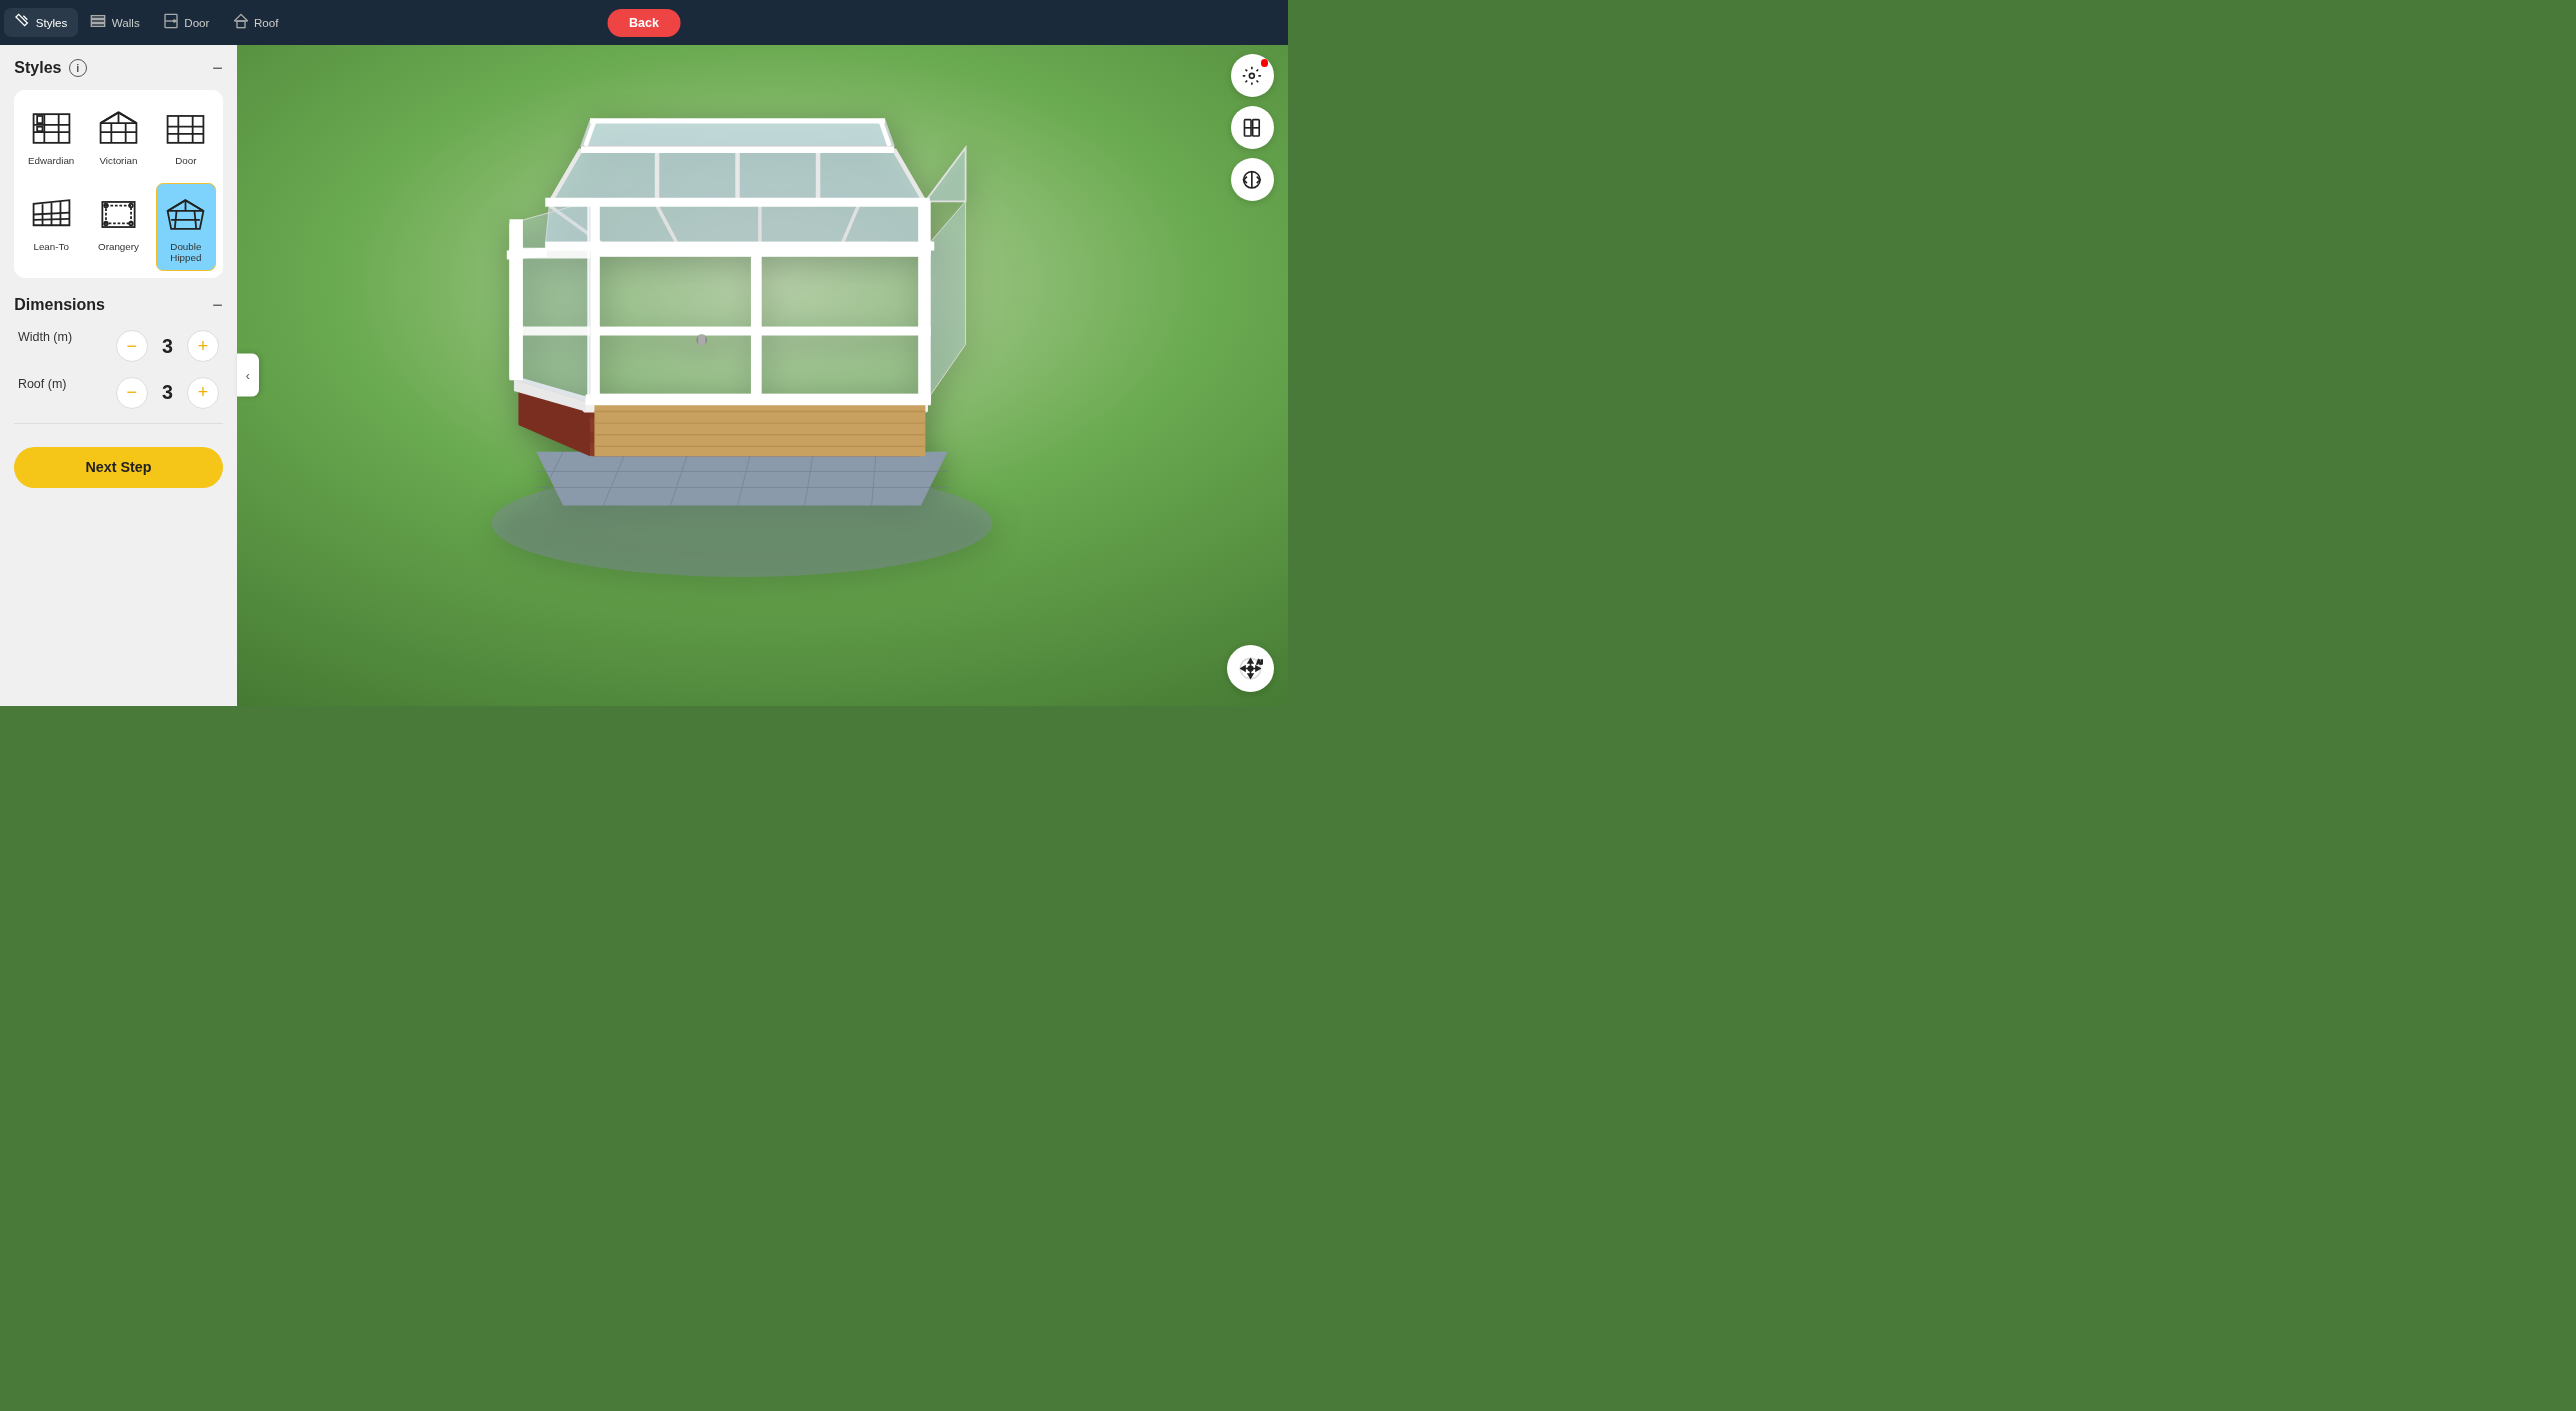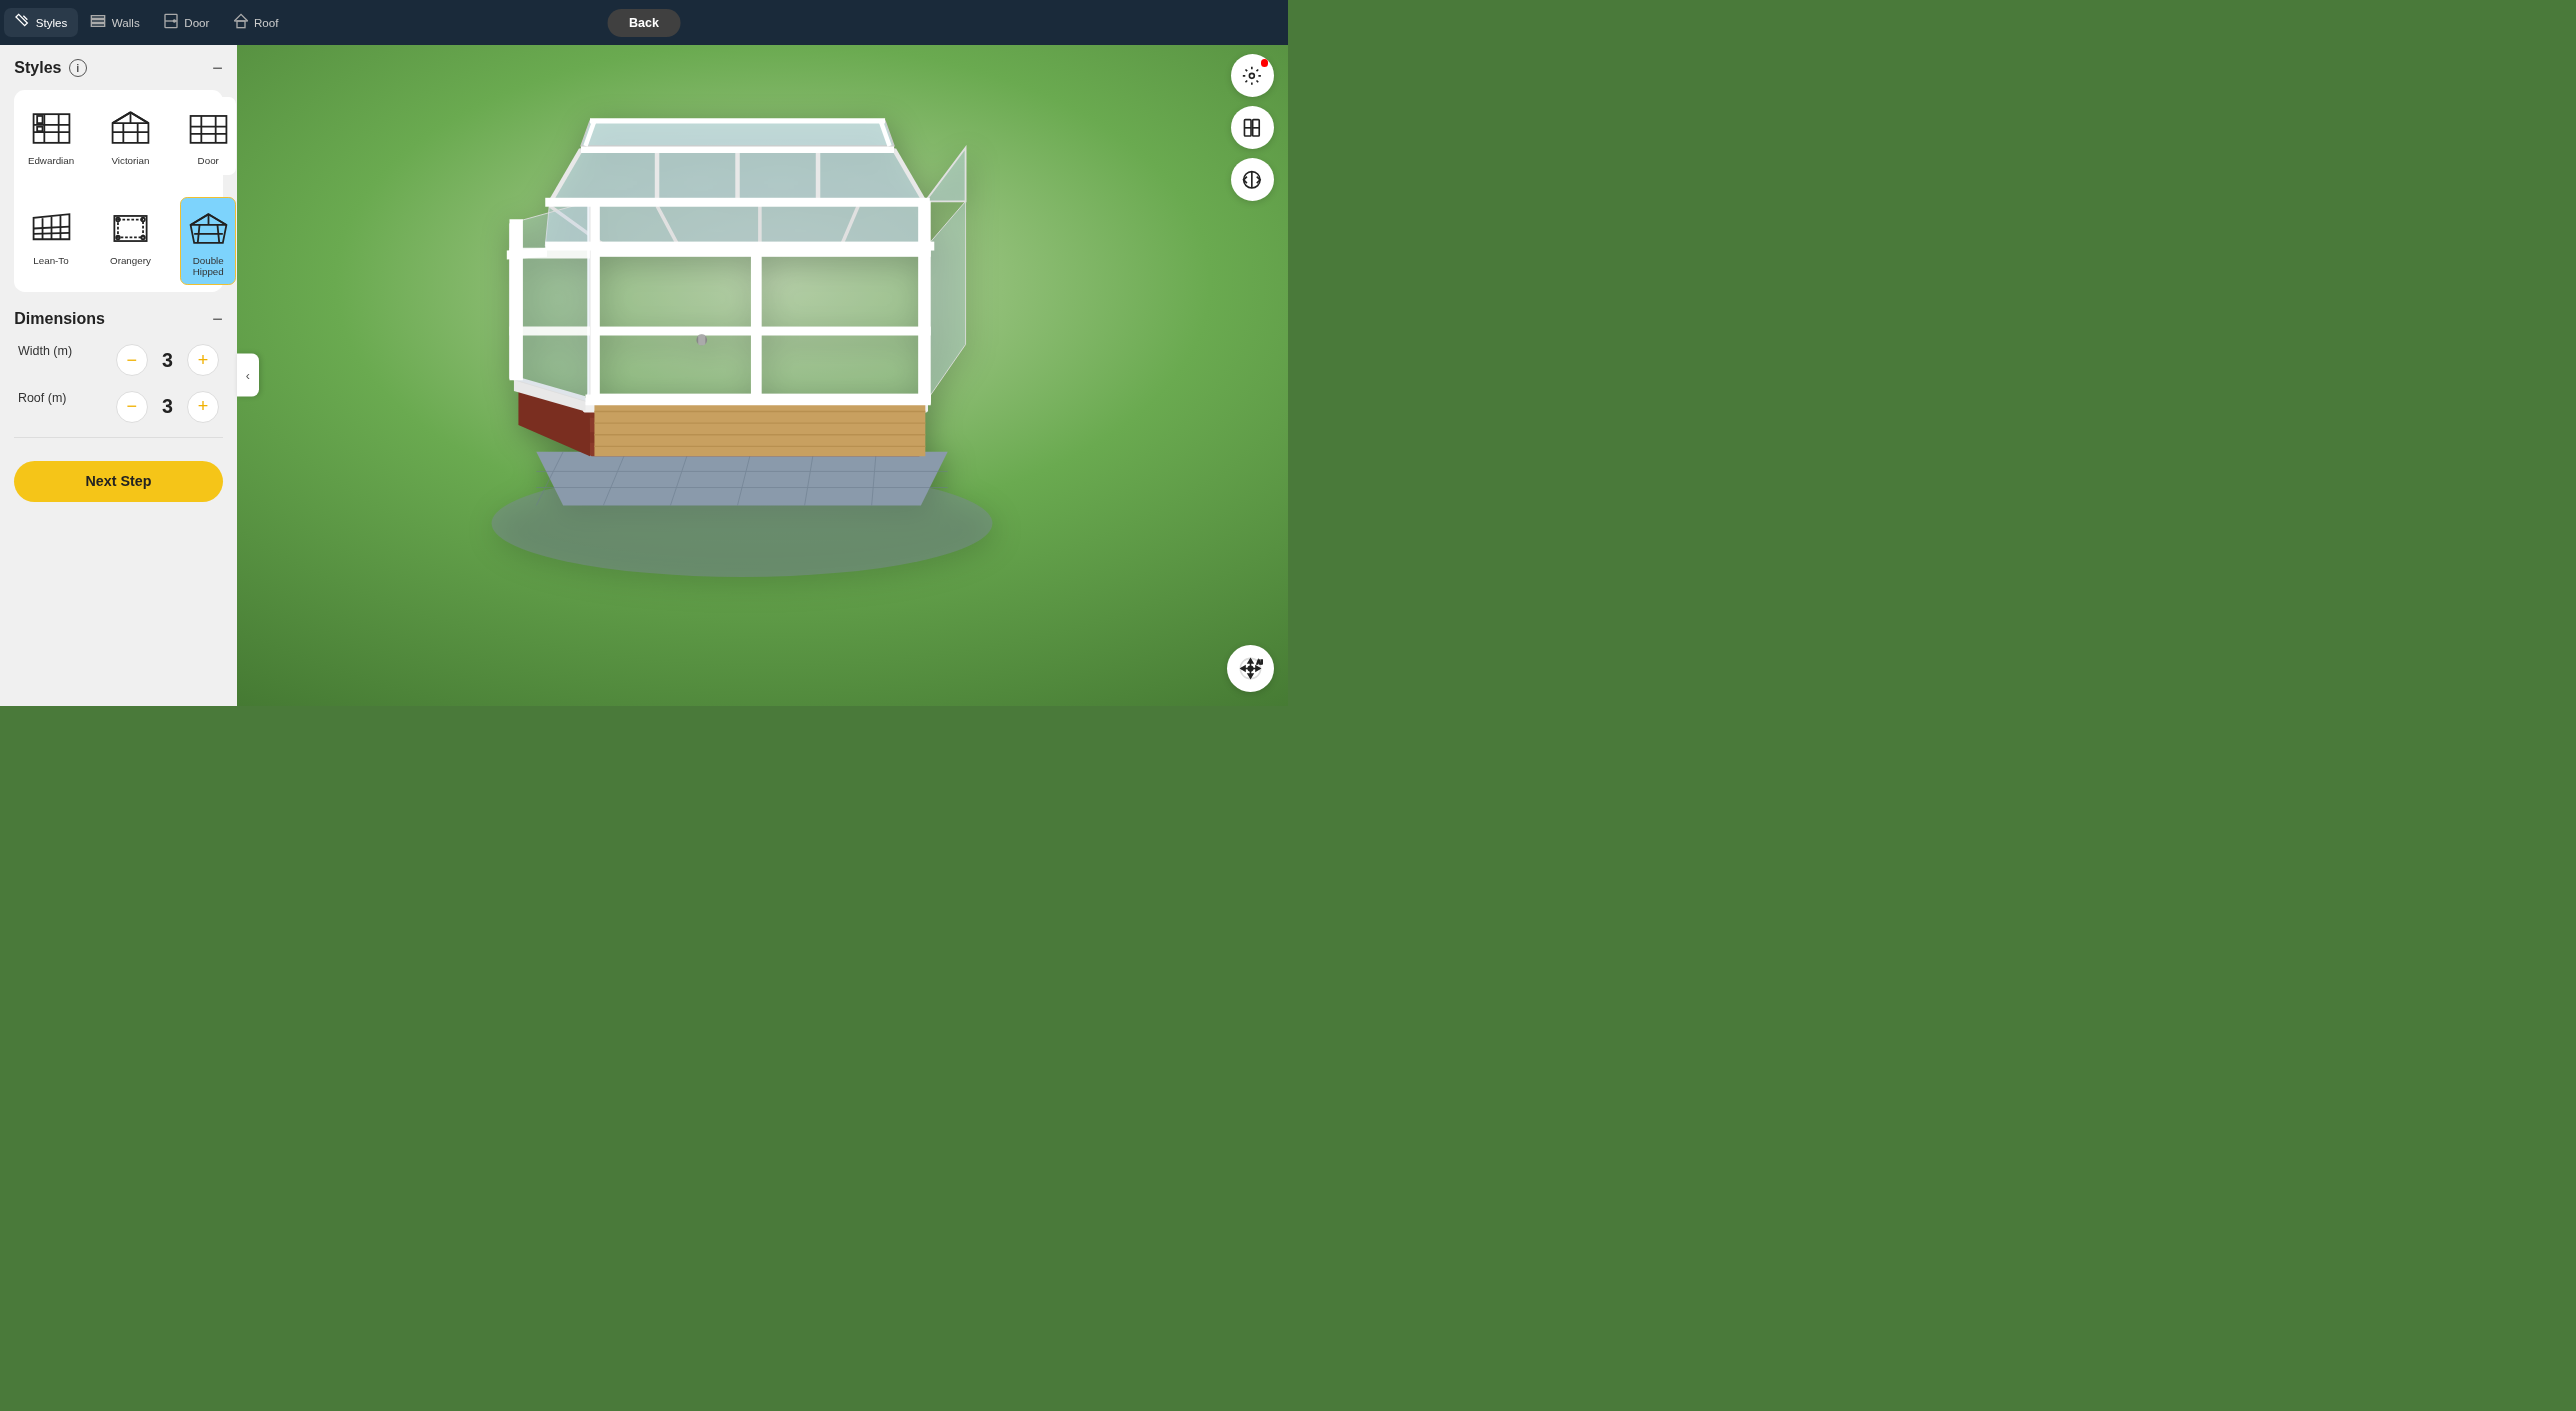--- a/index.html
+++ b/index.html
@@ -119,21 +119,21 @@
       line-height: 1;
     }
 
     
     .styles-grid {
       background: white;
       border-radius: 10.7px;
       padding: 7.2px;
       display: grid;
       grid-template-columns: 1fr 1fr 1fr;
-      gap: 22px;
+      gap: 8px;
       margin-bottom: 18px;
     }
 
     .style-card {
       display: flex;
       flex-direction: column;
       align-items: center;
       padding: 9px 5.4px 7.2px;
       border-radius: 7.2px;
       cursor: pointer;
@@ -257,21 +257,21 @@
       font-size: 12.5px;
       color: #555;
     }
 
     
     .back-btn {
       position: absolute;
       top: 9px;
       left: 50%;
       transform: translateX(-50%);
-      background: #404040;
+      background: #ef4444;
       color: white;
       border: none;
       border-radius: 18px;
       padding: 7.2px 21.5px;
       font-size: 12.5px;
       font-weight: 600;
       cursor: pointer;
       z-index: 20;
     }
 

